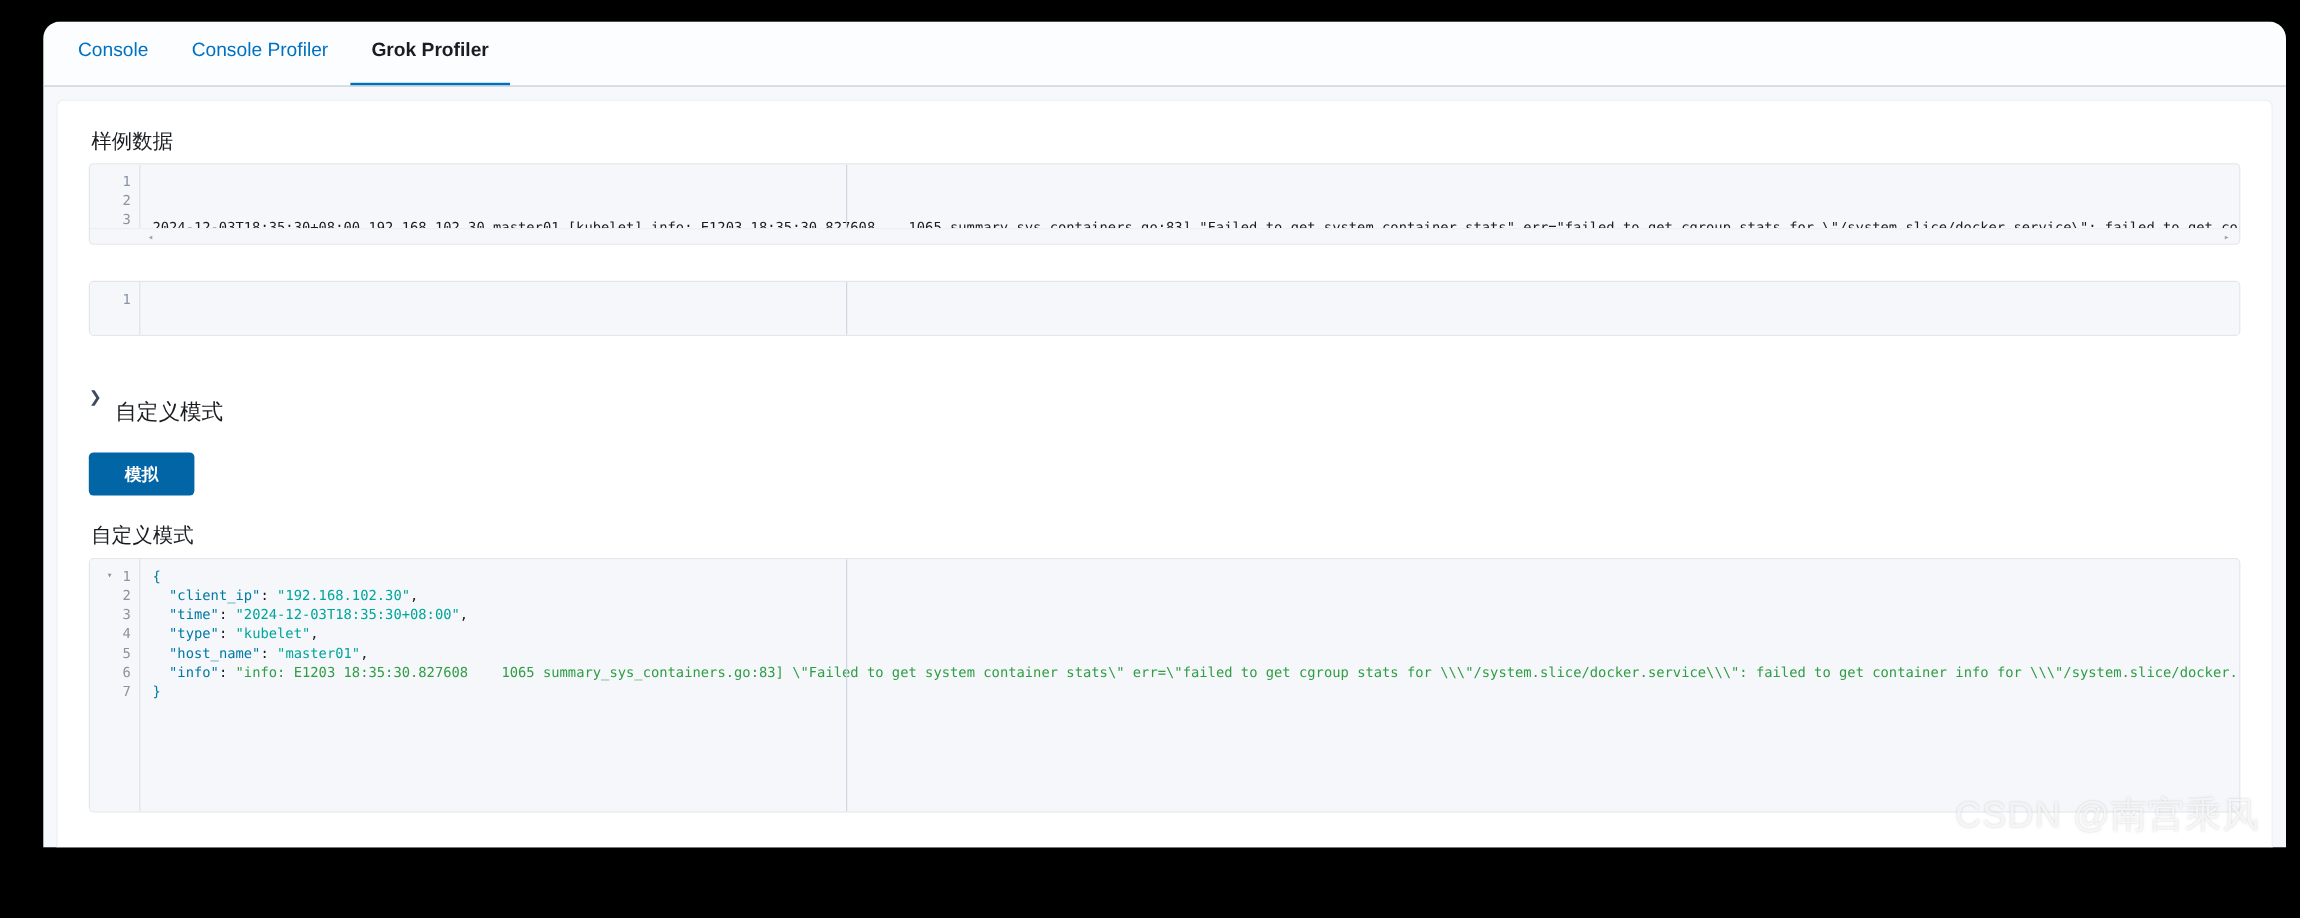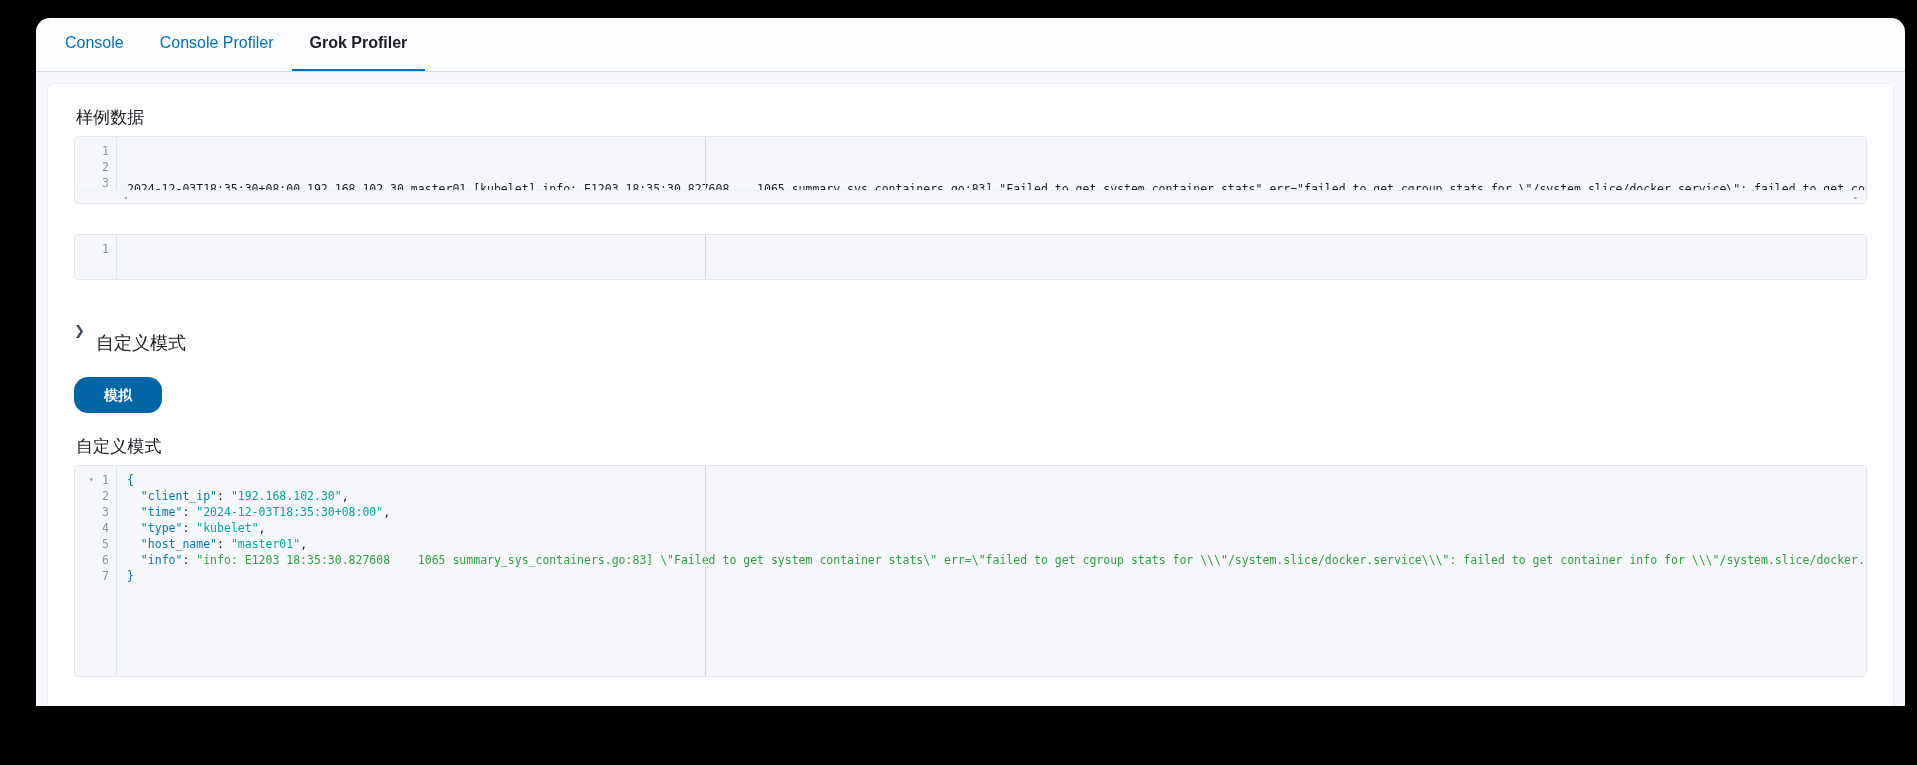--- a/index.html
+++ b/index.html
@@ -177,21 +177,21 @@
 
   
   .btn-primary {
     margin-top: 22px;
     display: inline-block;
     background: #0265a6;
     color: #ffffff;
     font-size: 14px;
     font-weight: 600;
     border: none;
-    border-radius: 14px;
+    border-radius: 4px;
     padding: 0 30px;
     height: 36px;
     line-height: 36px;
     cursor: pointer;
     font-family: "Liberation Sans", "DejaVu Sans", sans-serif;
   }
 
   .spacer-30 { height: 30px; }
   .spacer-22 { height: 22px; }
 
@@ -296,13 +296,14 @@
               <div class="ln">6</div>
               <div class="ln">7</div>
             </div>
           <div class="code-area" id="output-code"><div class="code-line"><span class="j-brace">{</span></div><div class="code-line">  <span class="j-key">"client_ip"</span><span class="j-punc">: </span><span class="j-str">"192.168.102.30"</span><span class="j-punc">,</span></div><div class="code-line">  <span class="j-key">"time"</span><span class="j-punc">: </span><span class="j-str">"2024-12-03T18:35:30+08:00"</span><span class="j-punc">,</span></div><div class="code-line">  <span class="j-key">"type"</span><span class="j-punc">: </span><span class="j-str">"kubelet"</span><span class="j-punc">,</span></div><div class="code-line">  <span class="j-key">"host_name"</span><span class="j-punc">: </span><span class="j-str">"master01"</span><span class="j-punc">,</span></div><div class="code-line">  <span class="j-key">"info"</span><span class="j-punc">: </span><span class="j-str-g">"info: E1203 18:35:30.827608    1065 summary_sys_containers.go:83] \"Failed to get system container stats\" err=\"failed to get cgroup stats for \\\"/system.slice/docker.service\\\": failed to get container info for \\\"/system.slice/docker.service\\\": u</span></div><div class="code-line"><span class="j-brace">}</span></div></div>
         </div>
       </div>
 
     </div>
   </div>
 
+  <div id="watermark">CSDN @南宫乘风</div>
 </div>
 
 </body></html>

